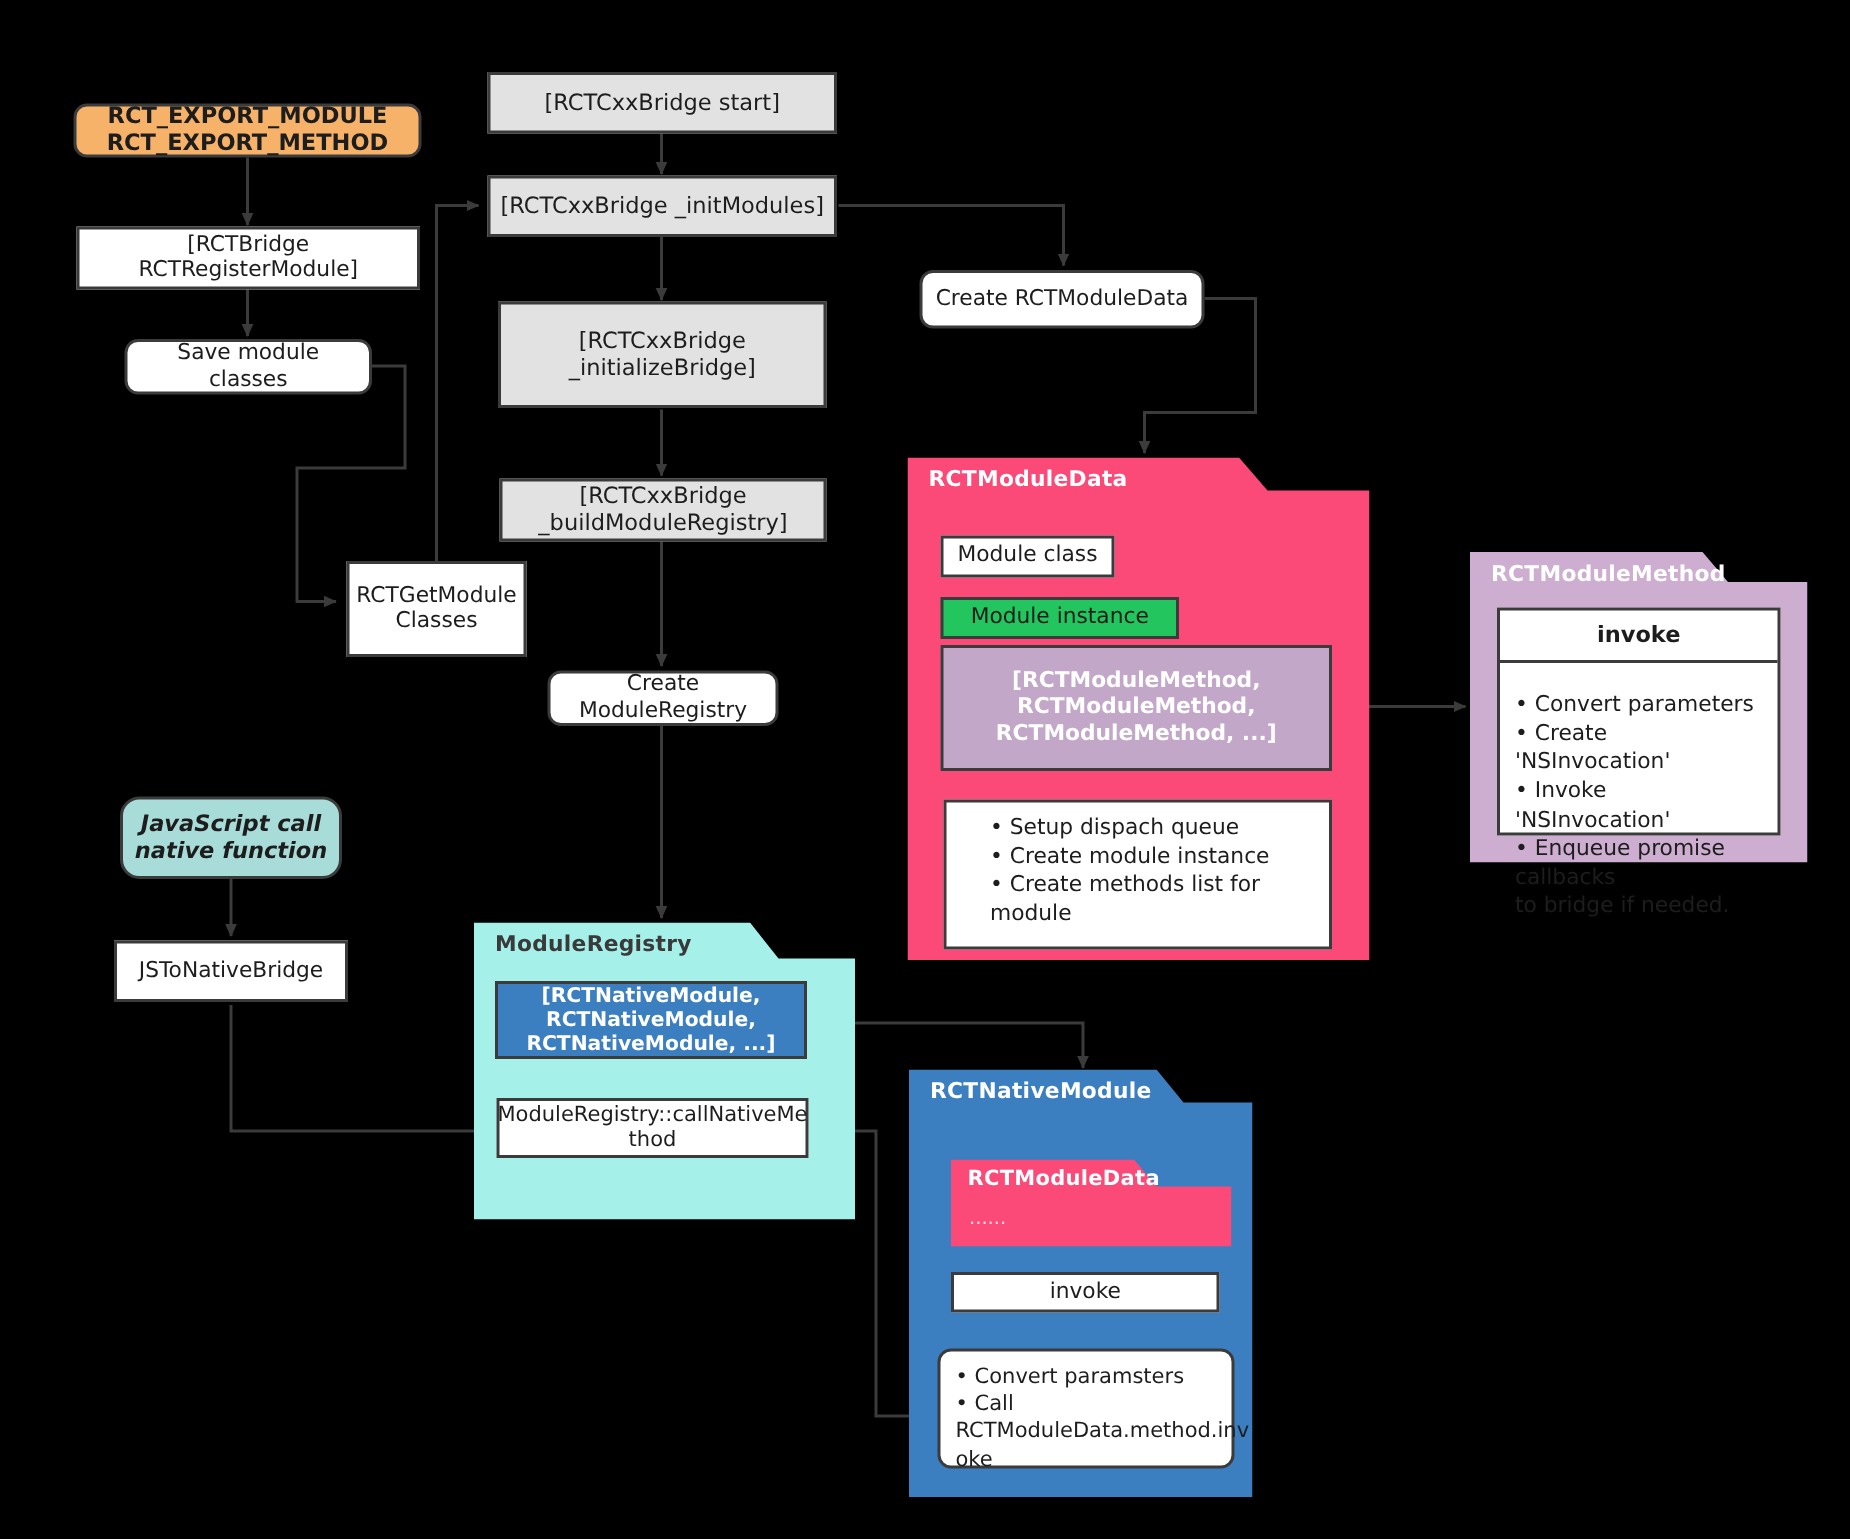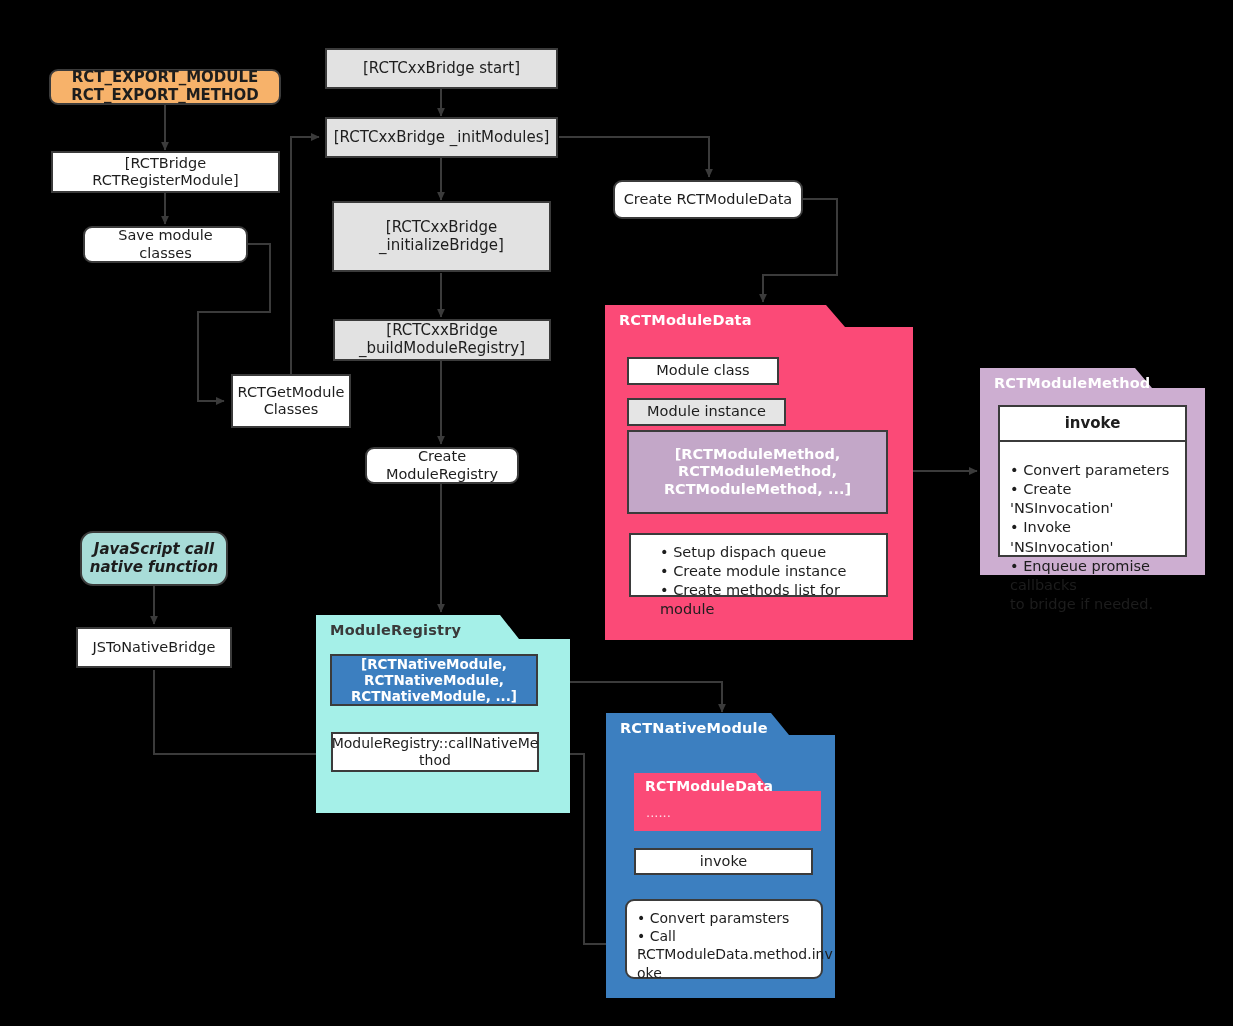--- a/index.html
+++ b/index.html
@@ -101,21 +101,21 @@
   </div>
 
   <div class="node n-white" style="left:51px;top:151px;width:229px;height:42px;">
     <span class="tx">[RCTBridge RCTRegisterModule]</span>
   </div>
 
   <div class="node n-white n-round" style="left:83px;top:226px;width:165px;height:37px;">
     <span class="tx">Save module classes</span>
   </div>
 
-  <div class="node n-white" style="left:231px;top:374px;width:120px;height:54px;">
+  <div class="node n-white" style="left:231px;top:374px;width:120px;height:64px;">
     <span class="tx">RCTGetModule
 Classes</span>
   </div>
 
   <div class="node n-gray" style="left:325px;top:48px;width:233px;height:41px;">
     <span class="tx">[RCTCxxBridge start]</span>
   </div>
 
   <div class="node n-gray" style="left:325px;top:117px;width:233px;height:41px;">
     <span class="tx">[RCTCxxBridge _initModules]</span>
@@ -138,36 +138,36 @@
   <div class="node n-white n-round" style="left:613px;top:180px;width:190px;height:39px;">
     <span class="tx">Create RCTModuleData</span>
   </div>
 
   <div class="pkg" style="left:605px;top:305px;width:308px;height:335px;">
     <svg class="pkg-body" viewBox="0 0 308 335" width="308" height="335" preserveAspectRatio="none">
       <path d="M0,0 L221,0 L240,22 L308,22 L308,335 L0,335 z" fill="#fb4a77"></path>
     </svg>
     <div class="pkg-title">RCTModuleData</div>
 
-    <div class="lbox" style="left:22px;top:52px;width:152px;height:28px;background:#ffffff;">
+    <div class="lbox" style="left:22px;top:52px;width:116px;height:28px;background:#ffffff;">
       <span>Module class</span>
     </div>
 
-    <div class="lbox" style="left:22px;top:93px;width:159px;height:28px;background:#e5e5e5;">
+    <div class="lbox" style="left:22px;top:93px;width:159px;height:28px;background:#22c55e;">
       <span>Module instance</span>
     </div>
 
     <div class="lbox italic" style="left:22px;top:125px;width:261px;height:84px;background:#c3a7c8;
                 white-space:pre-line;">
       <span>[RCTModuleMethod,
 RCTModuleMethod,
 RCTModuleMethod, ...]</span>
     </div>
 
-    <div class="bullets" style="left:24px;top:228px;width:259px;height:64px;padding-left:29px;">• Setup dispach queue
+    <div class="bullets" style="left:24px;top:228px;width:259px;height:100px;padding-left:29px;">• Setup dispach queue
 • Create module instance
 • Create methods list for module</div>
   </div>
 
   <div class="pkg lite" style="left:980px;top:368px;width:263px;height:207px;">
     <svg class="pkg-body" viewBox="0 0 225 207" width="225" height="207" preserveAspectRatio="none">
       <path d="M0,0 L155,0 L172,20 L225,20 L225,207 L0,207 z" fill="#cdaed1"></path>
     </svg>
     <div class="pkg-title" style="color:#ffffff;">RCTModuleMethod</div>
 

